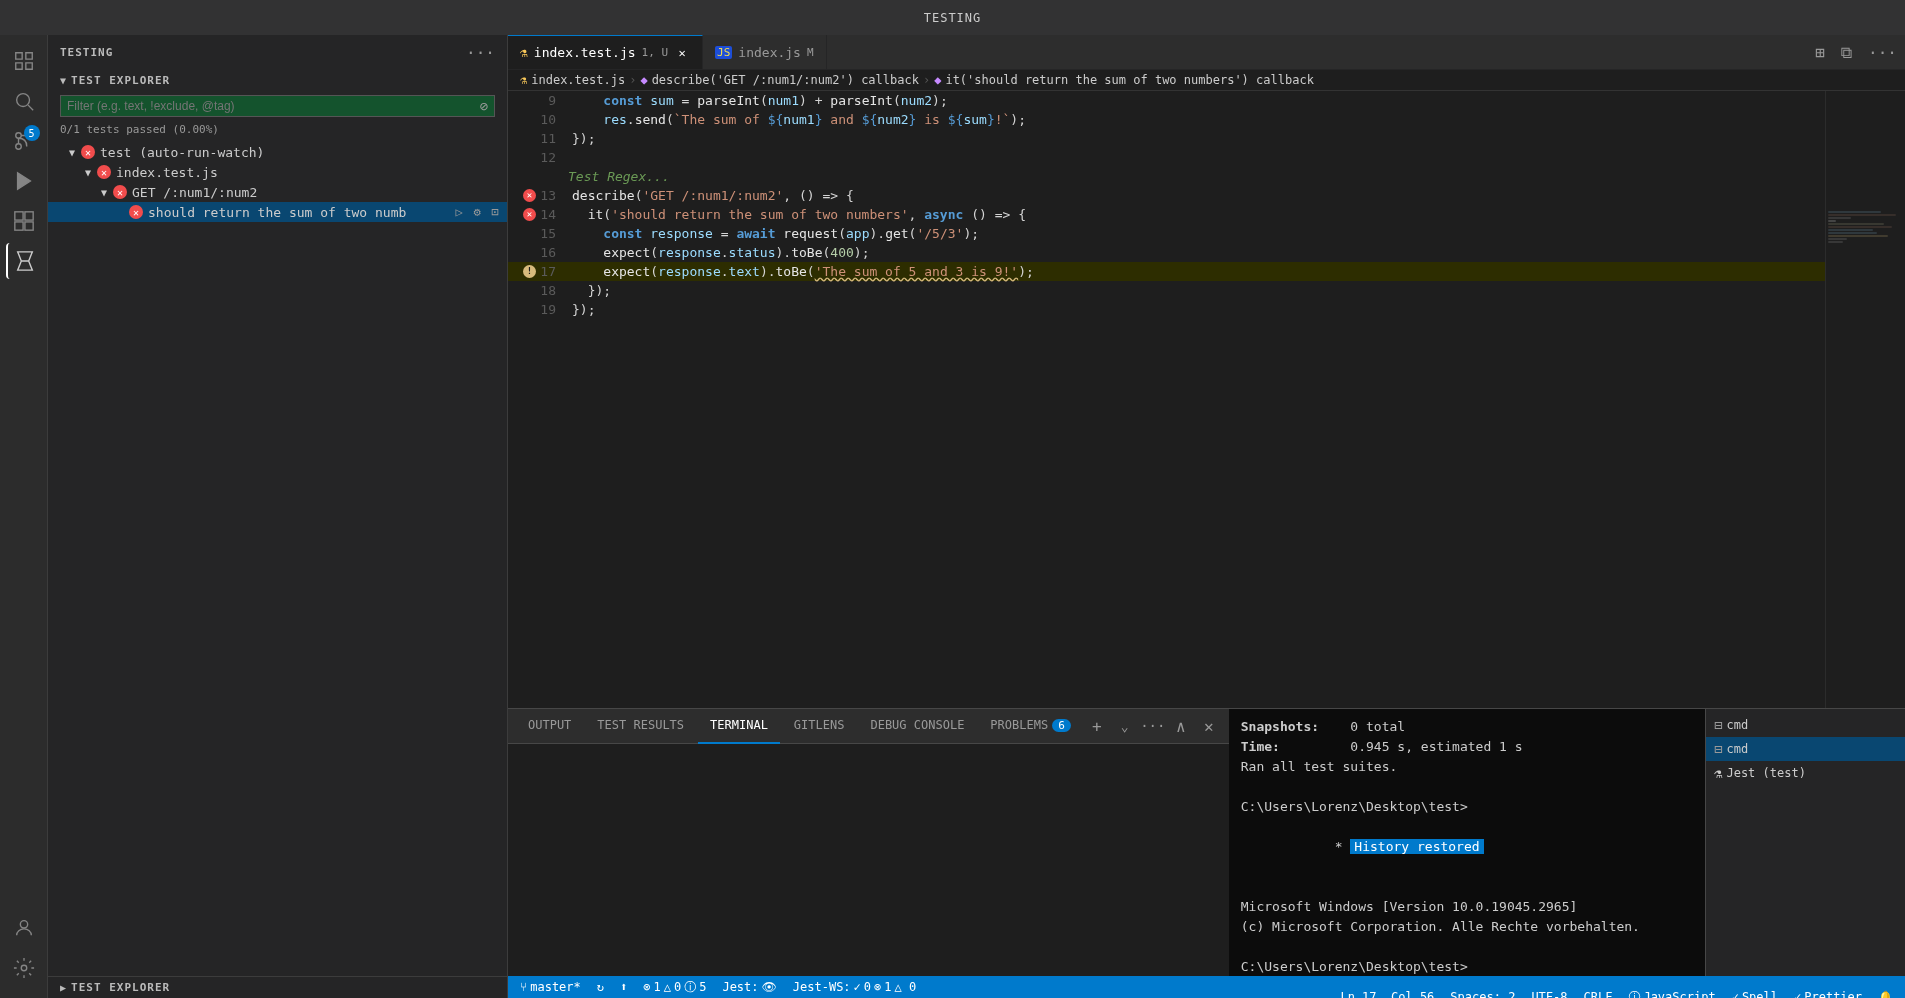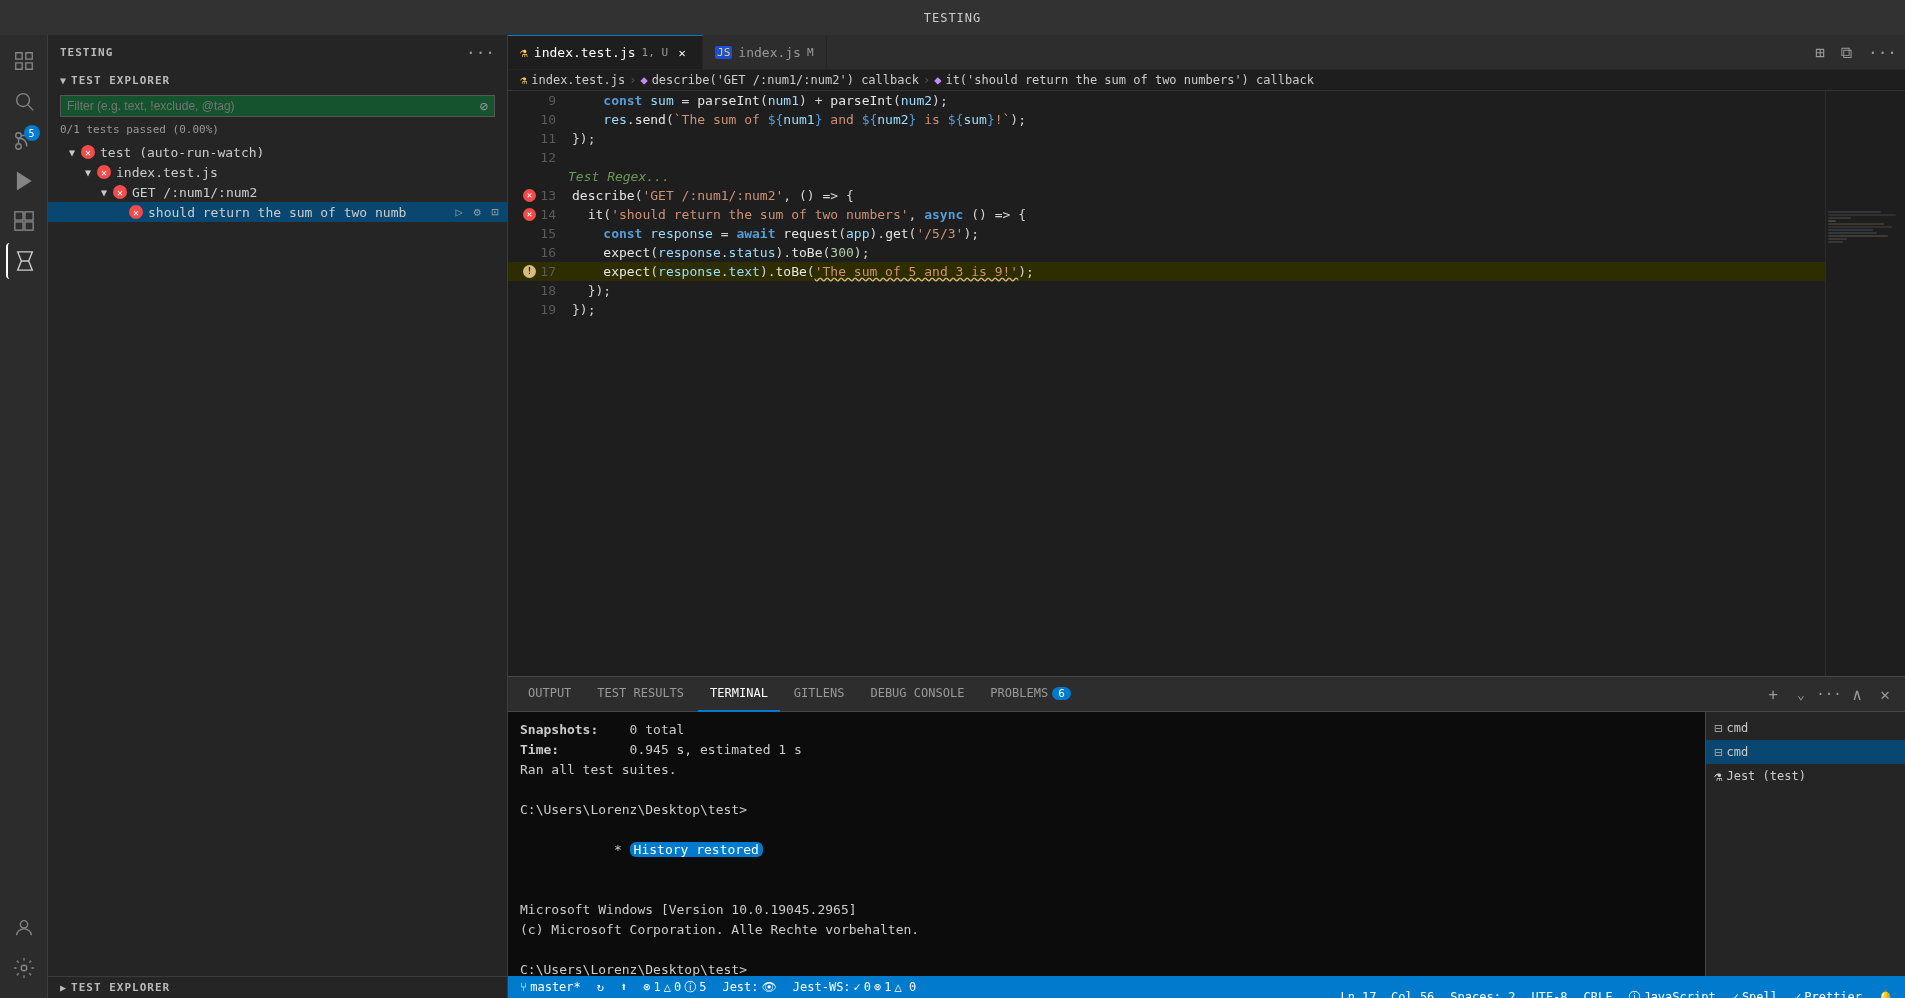--- a/index.html
+++ b/index.html
@@ -357,25 +357,25 @@
     .var2 { color: #9cdcfe; }
     .op { color: #d4d4d4; }
     .tmpl { color: #ce9178; }
     .tmpl-expr { color: #569cd6; }
     .prop { color: #9cdcfe; }
     .punc { color: #d4d4d4; }
     .test-regex { color: #6a9955; font-style: italic; }
 
     
     .panel {
-      height: 300px;
+      height: 268px;
       background: #1e1e1e;
       border-top: 1px solid #474747;
       display: flex;
-      flex-direction: column;
+      flex-direction: row;
       flex-shrink: 0;
     }
     .panel-tabs {
       display: flex;
       align-items: center;
       background: #2d2d2d;
       border-bottom: 1px solid #474747;
       padding: 0 8px;
       gap: 2px;
       height: 35px;
@@ -437,21 +437,20 @@
       line-height: 20px;
     }
 
     .terminal-line { white-space: pre; }
     .term-bold { font-weight: bold; }
     .term-path { color: #cccccc; }
     .term-history-restored {
       background: #007acc;
       color: white;
       padding: 0 4px;
-      border-radius: 6px;
     }
 
     .terminal-sidebar {
       width: 200px;
       background: #252526;
       border-left: 1px solid #474747;
       display: flex;
       flex-direction: column;
       padding: 4px 0;
     }
@@ -723,21 +722,21 @@
           <div class="line-gutter">
               <span class="line-number">15</span>
             </div>
           <div class="line-content">    <span class="kw">const</span> <span class="var2">response</span> <span class="op">=</span> <span class="kw">await</span> <span class="fn">request</span><span class="punc">(</span><span class="var2">app</span><span class="punc">).</span><span class="fn">get</span><span class="punc">(</span><span class="str">'/5/3'</span><span class="punc">);</span></div>
         </div>
 
         <div class="code-line">
           <div class="line-gutter">
               <span class="line-number">16</span>
             </div>
-          <div class="line-content">    <span class="fn">expect</span><span class="punc">(</span><span class="var2">response</span><span class="punc">.</span><span class="prop">status</span><span class="punc">).</span><span class="fn">toBe</span><span class="punc">(</span><span class="num">300</span><span class="punc">);</span></div>
+          <div class="line-content">    <span class="fn">expect</span><span class="punc">(</span><span class="var2">response</span><span class="punc">.</span><span class="prop">status</span><span class="punc">).</span><span class="fn">toBe</span><span class="punc">(</span><span class="num">400</span><span class="punc">);</span></div>
         </div>
 
         <div class="code-line" style="background:#2d2d00;">
           <div class="line-gutter">
             <div class="line-error-indicator">
                 <div class="warning-dot">!</div>
               </div>
             <span class="line-number">17</span>
           </div>
           <div class="line-content">    <span class="fn">expect</span><span class="punc">(</span><span class="var2">response</span><span class="punc">.</span><span class="prop">text</span><span class="punc">).</span><span class="fn">toBe</span><span class="punc">(</span><span class="str" style="text-decoration:underline wavy #d7ba7d;">'The sum of 5 and 3 is 9!'</span><span class="punc">);</span></div>

